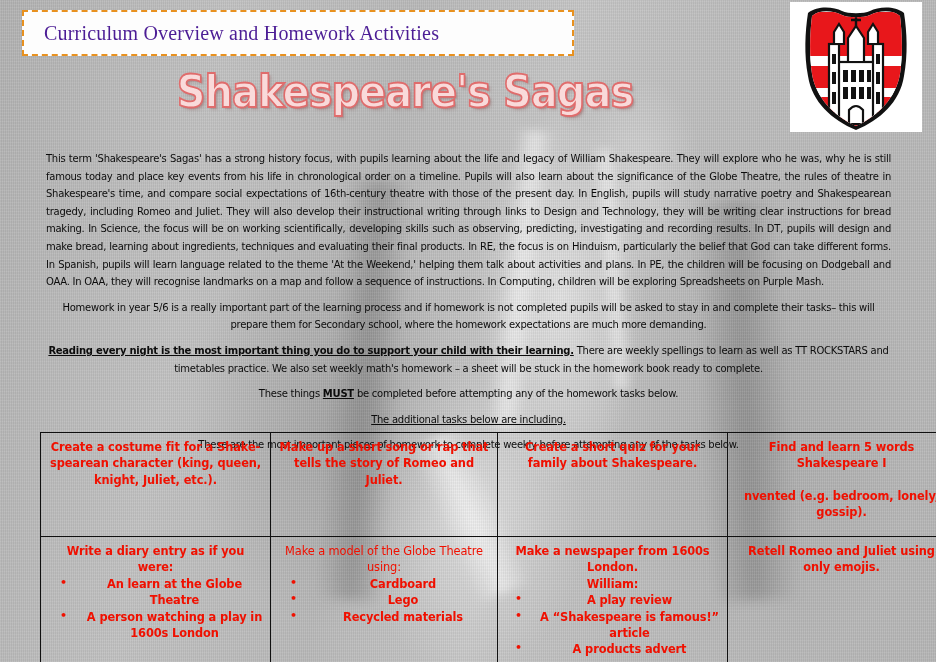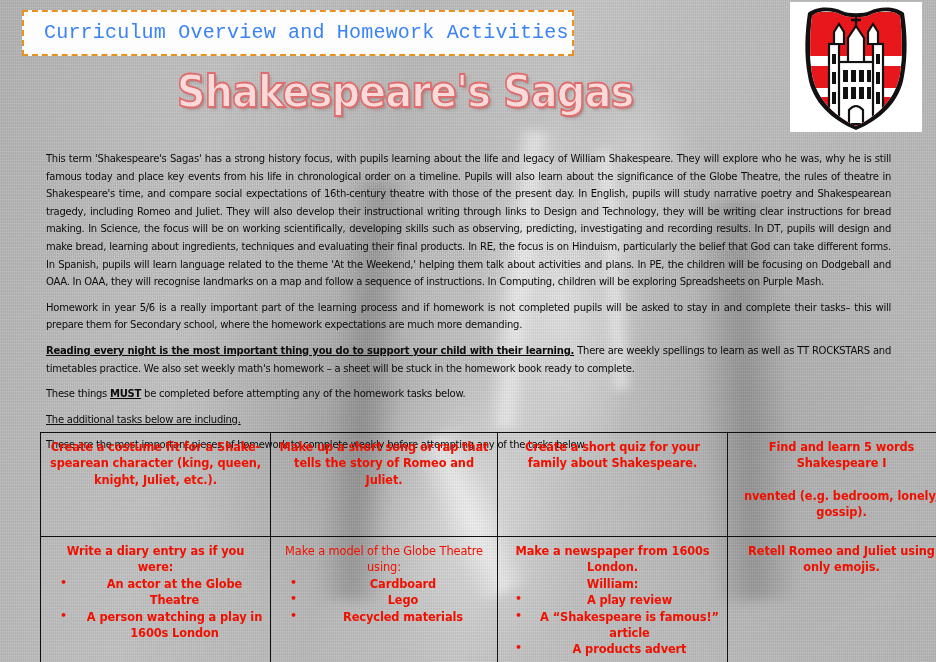--- a/index.html
+++ b/index.html
@@ -68,23 +68,23 @@
     top: 10px;
     width: 552px;
     height: 46px;
     background: #fdfdfd;
     border: 2px dashed #e8911f;
     box-sizing: border-box;
     display: flex;
     align-items: center;
   }
   #title-text {
-    font-family: Liberation Mono, monospace;
+    font-family: Liberation Serif, serif;
     font-size: 20px;
-    color: #3b82f6;
+    color: #4c1d95;
     letter-spacing: 0.2px;
     padding-left: 20px;
     white-space: nowrap;
     line-height: 1;
   }
 
   
   #wordart {
     position: absolute;
     left: 120px;
@@ -131,20 +131,21 @@
   .para {
     font-family: "DejaVu Sans", sans-serif;
     font-size: 10px;
     line-height: 17.6px;
     color: #0c0c0c;
     margin: 8px 0 7px 0;
     text-align: justify;
     letter-spacing: -0.25px;
   }
   .para.center {
+    text-align: center;
   }
   .para.first-justify {
     text-align: justify;
   }
   .para u, .para .ul {
     text-decoration: underline;
   }
   .para .bold-ul {
     font-weight: bold;
     text-decoration: underline;
@@ -316,21 +317,21 @@
         </td>
         <td class="col4">
           <span class="cell-head">Find and learn 5 words Shakespeare I</span>
           <span class="cell-head" style="margin-top:16px;">nvented (e.g. bedroom, lonely, gossip).</span>
         </td>
       </tr>
       <tr class="row2">
         <td class="col1">
           <span class="cell-head">Write a diary entry as if you were:</span>
           <ul class="cell-list">
-            <li>An actor at the Globe Theatre</li>
+            <li>An learn at the Globe Theatre</li>
             <li>A person watching a play in 1600s London</li>
           </ul>
         </td>
         <td class="col2">
           <span class="cell-head plain">Make a model of the Globe Theatre using:</span>
           <ul class="cell-list">
             <li>Cardboard</li>
             <li>Lego</li>
             <li>Recycled materials</li>
           </ul>

